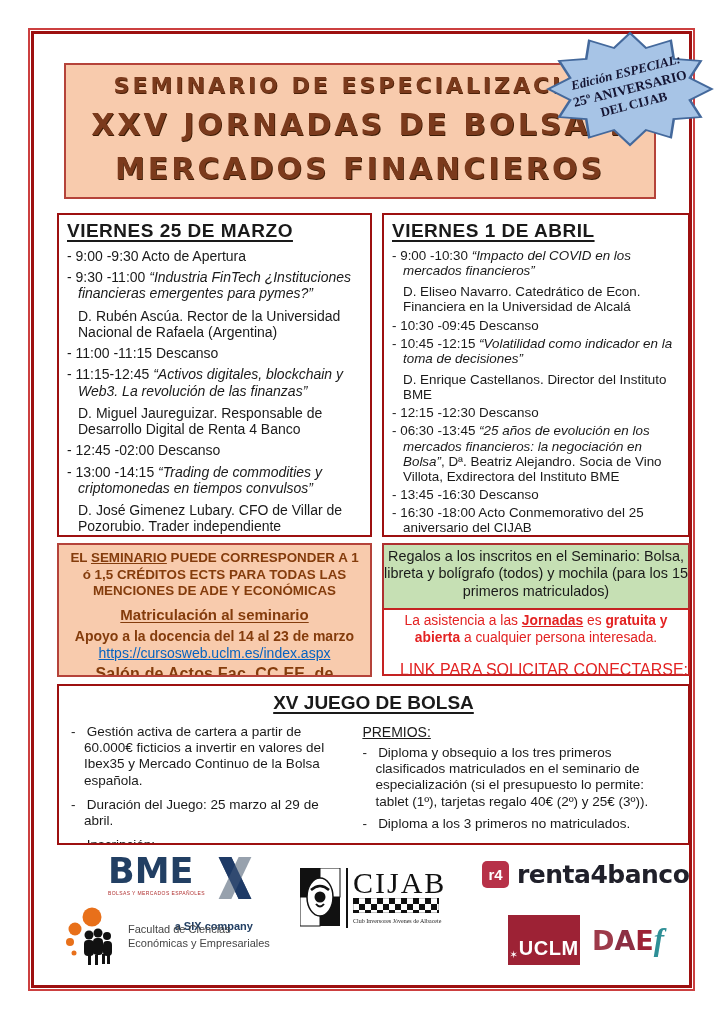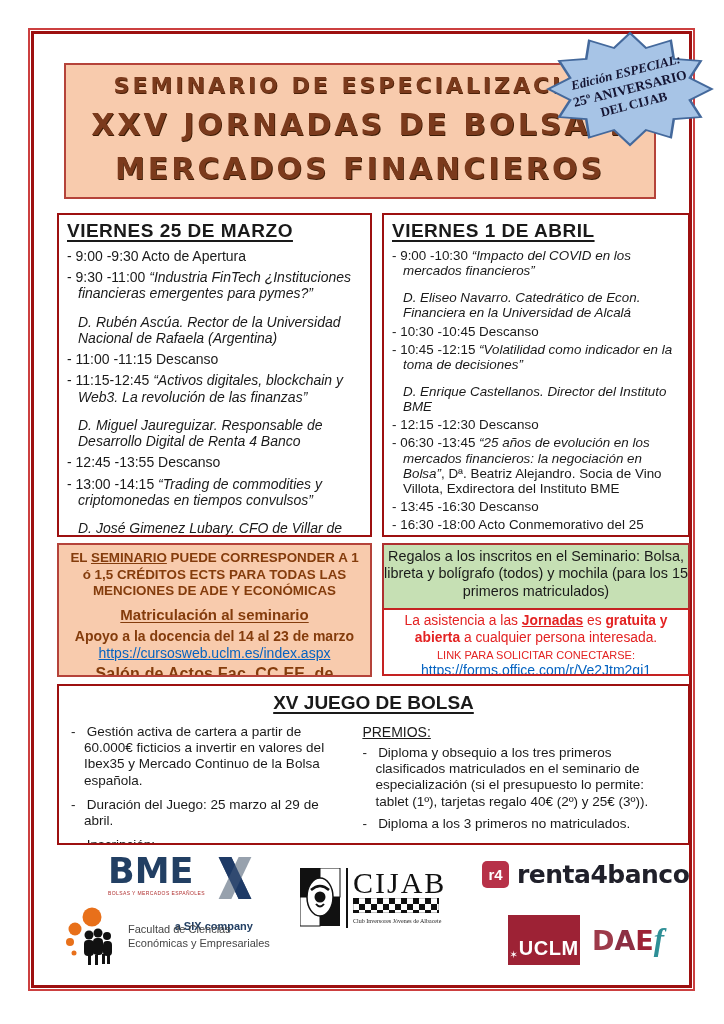--- a/index.html
+++ b/index.html
@@ -28,21 +28,21 @@
 
   
   .sched-box { position:absolute; background:#fff; border:2px solid #9d1010; padding:5px 8px 0 8px; overflow:hidden; }
   .sched-left  { left:57px;  top:213px; width:315px; height:324px; }
   .sched-right { left:382px; top:213px; width:308px; height:324px; }
   .sched-title { text-align:left; font-size:19px; font-weight:bold; letter-spacing:0.5px;
     text-decoration:underline; text-decoration-thickness:2px; text-underline-offset:3px; margin-bottom:6px; }
   .sched-item { font-size:14px; line-height:1.16; margin-bottom:5px; padding-left:11px; text-indent:-11px; }
   .sched-right .sched-item { font-size:13.4px; line-height:1.13; margin-bottom:3px; }
   .sched-item .it { font-style:italic; }
-  .sched-item .speaker { text-indent:0; padding-left:0; margin-top:12px;font-style:italic; }
+  .sched-item .speaker { text-indent:0; padding-left:0; margin-top:6px; }
 
   
   .credits-box { position:absolute; left:57px; top:543px; width:315px; height:134px;
     background:#f8cbad; border:2px solid #b5433a; text-align:center; color:#843c0c; padding:5px 6px; overflow:hidden; }
   .credits-main { font-size:13.4px; font-weight:bold; line-height:1.24; }
   .credits-main .u { text-decoration:underline; }
   .enroll-title { font-size:15px; font-weight:bold; text-decoration:underline; text-underline-offset:2px; margin-top:6px; }
   .support-line { font-size:14px; font-weight:bold; margin-top:5px; }
   .venue-line { font-size:16px; font-weight:bold; margin-top:3px; letter-spacing:0.2px; }
   .link { color:#0563c1; text-decoration:underline; cursor:pointer; }
@@ -51,21 +51,21 @@
   
   .gifts-box { position:absolute; left:382px; top:543px; width:308px; height:73px;
     background:#c6e0b4; border:2px solid #ae3030; text-align:center; font-size:14.4px; line-height:1.2; padding-top:3px; overflow:hidden; }
 
   
   .attend-box { position:absolute; left:382px; top:608px; width:308px; height:68px;
     background:#fff; border:2px solid #c52222; text-align:center; color:#e32222; padding-top:3px; overflow:hidden; }
   .attend-p { font-size:13.8px; line-height:1.2; }
   .attend-p .u { text-decoration:underline; }
   .attend-p .b { font-weight:bold; }
-  .attend-link-label { font-size:11px; margin-top:3px; }
+  .attend-link-label { font-size:16px; margin-top:15px;text-align:right; }
   .attend-box .link { font-size:14px; }
 
   
   .game-box { position:absolute; left:57px; top:684px; width:633px; height:161px;
     background:#fff; border:2px solid #9d1010; padding:6px 12px 0 12px; overflow:hidden; }
   .game-title { text-align:center; font-size:19px; font-weight:bold; text-decoration:underline;
     text-decoration-thickness:2px; text-underline-offset:3px; margin-bottom:10px; }
   .game-cols { display:flex; }
   .game-left { width:47.5%; padding-right:10px; }
   .game-right { width:52.5%; padding-left:4px; }
@@ -128,30 +128,30 @@
   </div>
 </div>
 
 <div class="sched-box sched-left">
   <div class="sched-title">VIERNES 25 DE MARZO</div>
   <div>
       <div class="sched-item"><span>- </span><span>9:00 -9:30 Acto de Apertura</span></div>
       <div class="sched-item"><span>- </span><span>9:30 -11:00 </span><span class="it">“Industria FinTech ¿Instituciones financieras emergentes para pymes?”</span><div class="speaker">D. Rubén Ascúa. Rector de la Universidad Nacional de Rafaela (Argentina)</div></div>
       <div class="sched-item"><span>- </span><span>11:00 -11:15 Descanso</span></div>
       <div class="sched-item"><span>- </span><span>11:15-12:45 </span><span class="it">“Activos digitales, blockchain y Web3. La revolución de las finanzas”</span><div class="speaker">D. Miguel Jaureguizar. Responsable de Desarrollo Digital de Renta 4 Banco</div></div>
-      <div class="sched-item"><span>- </span><span>12:45 -13:55 Descanso</span></div>
+      <div class="sched-item"><span>- </span><span>12:45 -02:00 Descanso</span></div>
       <div class="sched-item"><span>- </span><span>13:00 -14:15 </span><span class="it">“Trading de commodities y criptomonedas en tiempos convulsos”</span><div class="speaker">D. José Gimenez Lubary. CFO de Villar de Pozorubio. Trader independiente</div></div>
     </div>
 </div>
 
 <div class="sched-box sched-right">
   <div class="sched-title">VIERNES 1 DE ABRIL</div>
   <div>
       <div class="sched-item"><span>- </span><span>9:00 -10:30 </span><span class="it">“Impacto del COVID en los mercados financieros”</span><div class="speaker">D. Eliseo Navarro. Catedrático de Econ. Financiera en la Universidad de Alcalá</div></div>
-      <div class="sched-item"><span>- </span><span>10:30 -10:45 Descanso</span></div>
+      <div class="sched-item"><span>- </span><span>10:30 -09:45 Descanso</span></div>
       <div class="sched-item"><span>- </span><span>10:45 -12:15 </span><span class="it">“Volatilidad como indicador en la toma de decisiones”</span><div class="speaker">D. Enrique Castellanos. Director del Instituto BME</div></div>
       <div class="sched-item"><span>- </span><span>12:15 -12:30 Descanso</span></div>
       <div class="sched-item"><span>- </span><span>06:30 -13:45 </span><span class="it">“25 años de evolución en los mercados financieros: la negociación en Bolsa”</span><span>, Dª. Beatriz Alejandro. Socia de Vino Villota, Exdirectora del Instituto BME</span></div>
       <div class="sched-item"><span>- </span><span>13:45 -16:30 Descanso</span></div>
       <div class="sched-item"><span>- </span><span>16:30 -18:00 Acto Conmemorativo del 25 aniversario del CIJAB</span></div>
     </div>
 </div>
 
 <div class="credits-box">
   <div class="credits-main">

